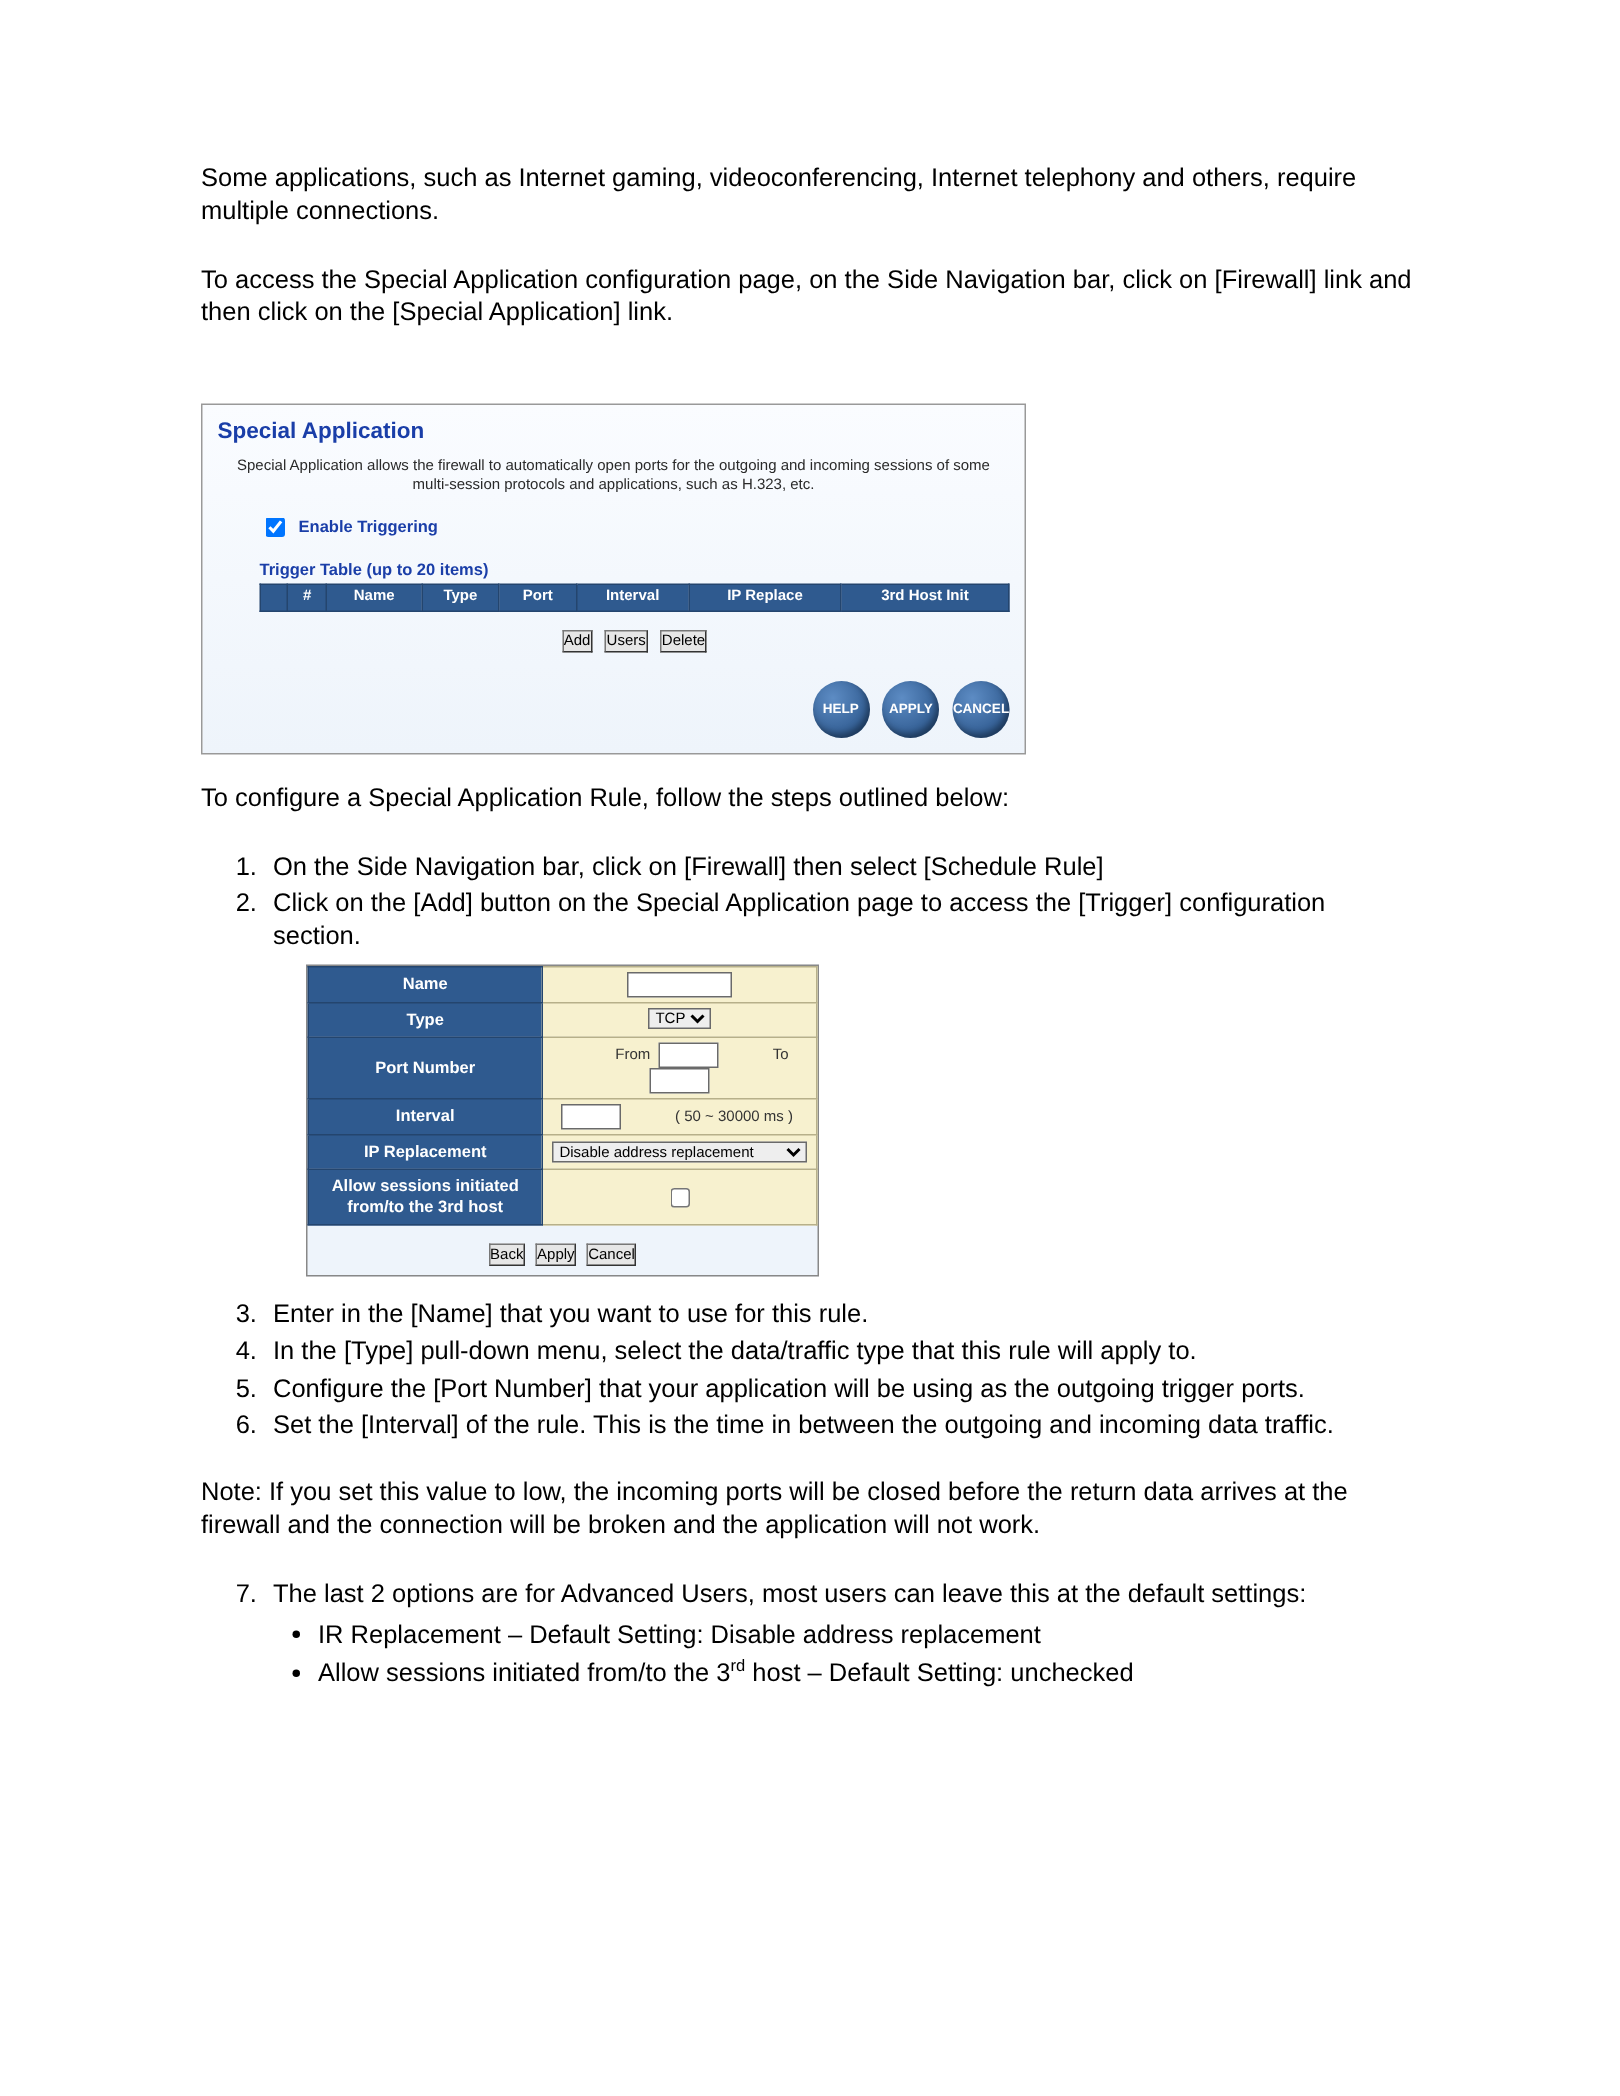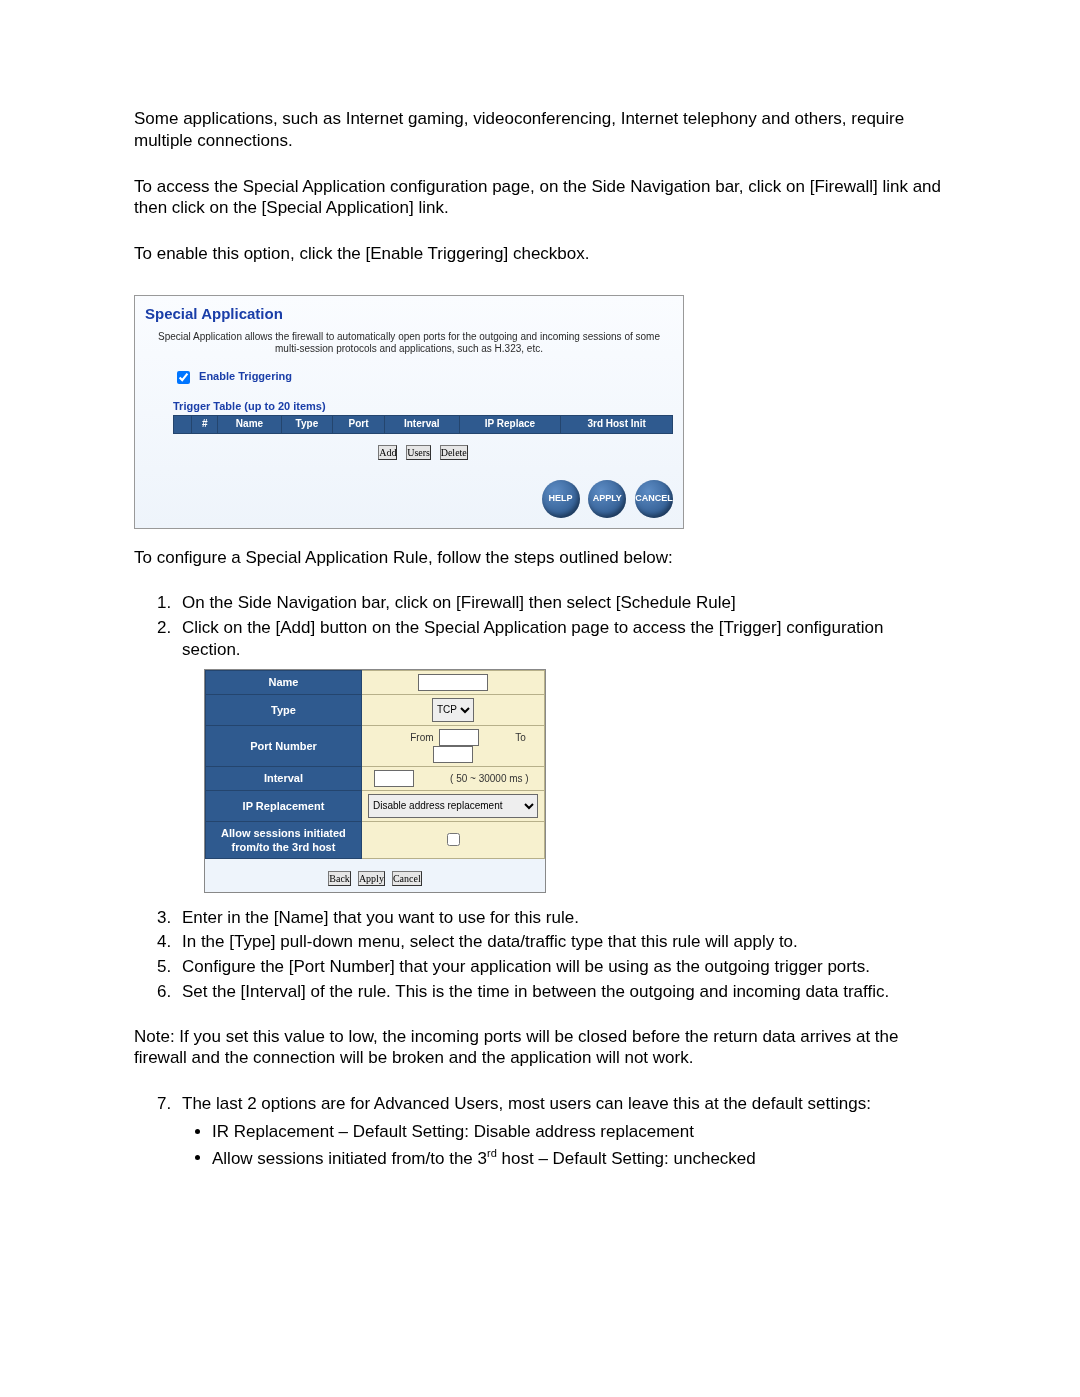--- a/index.html
+++ b/index.html
@@ -36,21 +36,21 @@
   .sa-chk-row{font-size:11px;color:#1a3ea8;font-weight:bold;}
   .sa-chk-row input{vertical-align:middle;margin-right:6px;}
   .sa-sub{font-size:11px;color:#1a3ea8;font-weight:bold;margin:12px 0 2px 0;}
   table.tr-tbl{border-collapse:collapse;font-size:10px;}
   table.tr-tbl th{
     background:#2f5a8f;color:#fff;font-weight:bold;
     border:1px solid #24456e;padding:2px 4px;text-align:center;
   }
   .tr-btn-row{text-align:center;margin-top:6px;}
   .gbtn{
-    font-size:10px;font-family:Liberation Serif, serif;
+    font-size:10px;font-family:Liberation Sans, sans-serif;
     background:#e6e6e6;border:1px solid #777;border-right-color:#333;border-bottom-color:#333;
     padding:1px 0;margin:0 2px;cursor:pointer;
   }
   .circle-row{text-align:right;margin-top:18px;}
   .cbtn{
     display:inline-flex;align-items:center;justify-content:center;
     width:38px;height:38px;border-radius:50%;
     background:radial-gradient(circle at 35% 30%,#5d8cc4,#2f5a8f 75%);
     color:#fff;font-size:9px;font-weight:bold;
     margin-left:4px;box-shadow:inset -2px -3px 4px rgba(0,0,0,.35);
@@ -72,36 +72,35 @@
   table.form2 td{
     background:#f7f1cf;border:1px solid #b7b08a;padding:3px 6px;text-align:center;
     font-size:10px;color:#333;
   }
   table.form2 input[type="text"]{
     font-size:10px;border:1px solid #6a6a6a;height:15px;width:64px;padding:0 2px;
     background:#fff;
   }
   table.form2 input.tiny{width:34px;}
   table.form2 select{
-    font-size:10px;border:1px solid #6a6a6a;background:#eee;height:24px;
+    font-size:10px;border:1px solid #6a6a6a;background:#eee;height:14px;
   }
   .small-label{font-size:10px;color:#333;margin:0 3px;padding-left:30px;}
   .chk2{vertical-align:middle;}
   .btn-row2{text-align:center;margin-top:12px;}
 </style>
 </head>
 <body>
 
 <div class="page">
 
   <p>Some applications, such as Internet gaming, videoconferencing, Internet telephony and others, require multiple connections.</p>
   <div class="gap"></div>
   <p>To access the Special Application configuration page, on the Side Navigation bar, click on [Firewall] link and then click on the [Special Application] link.</p>
   <div class="gap"></div>
-  <p>To enable this option, click the [Enable Triggering] checkbox.</p>
   <div class="gap"></div>
 
   <div class="shot1">
     <div class="sa-title">Special Application</div>
     <div class="sa-desc">Special Application allows the firewall to automatically open ports for the outgoing and incoming sessions of some multi-session protocols and applications, such as H.323, etc.</div>
 
     <div class="sa-inner">
       <div class="sa-chk-row">
         <input type="checkbox" checked="" style="">
         <span>Enable Triggering</span>

